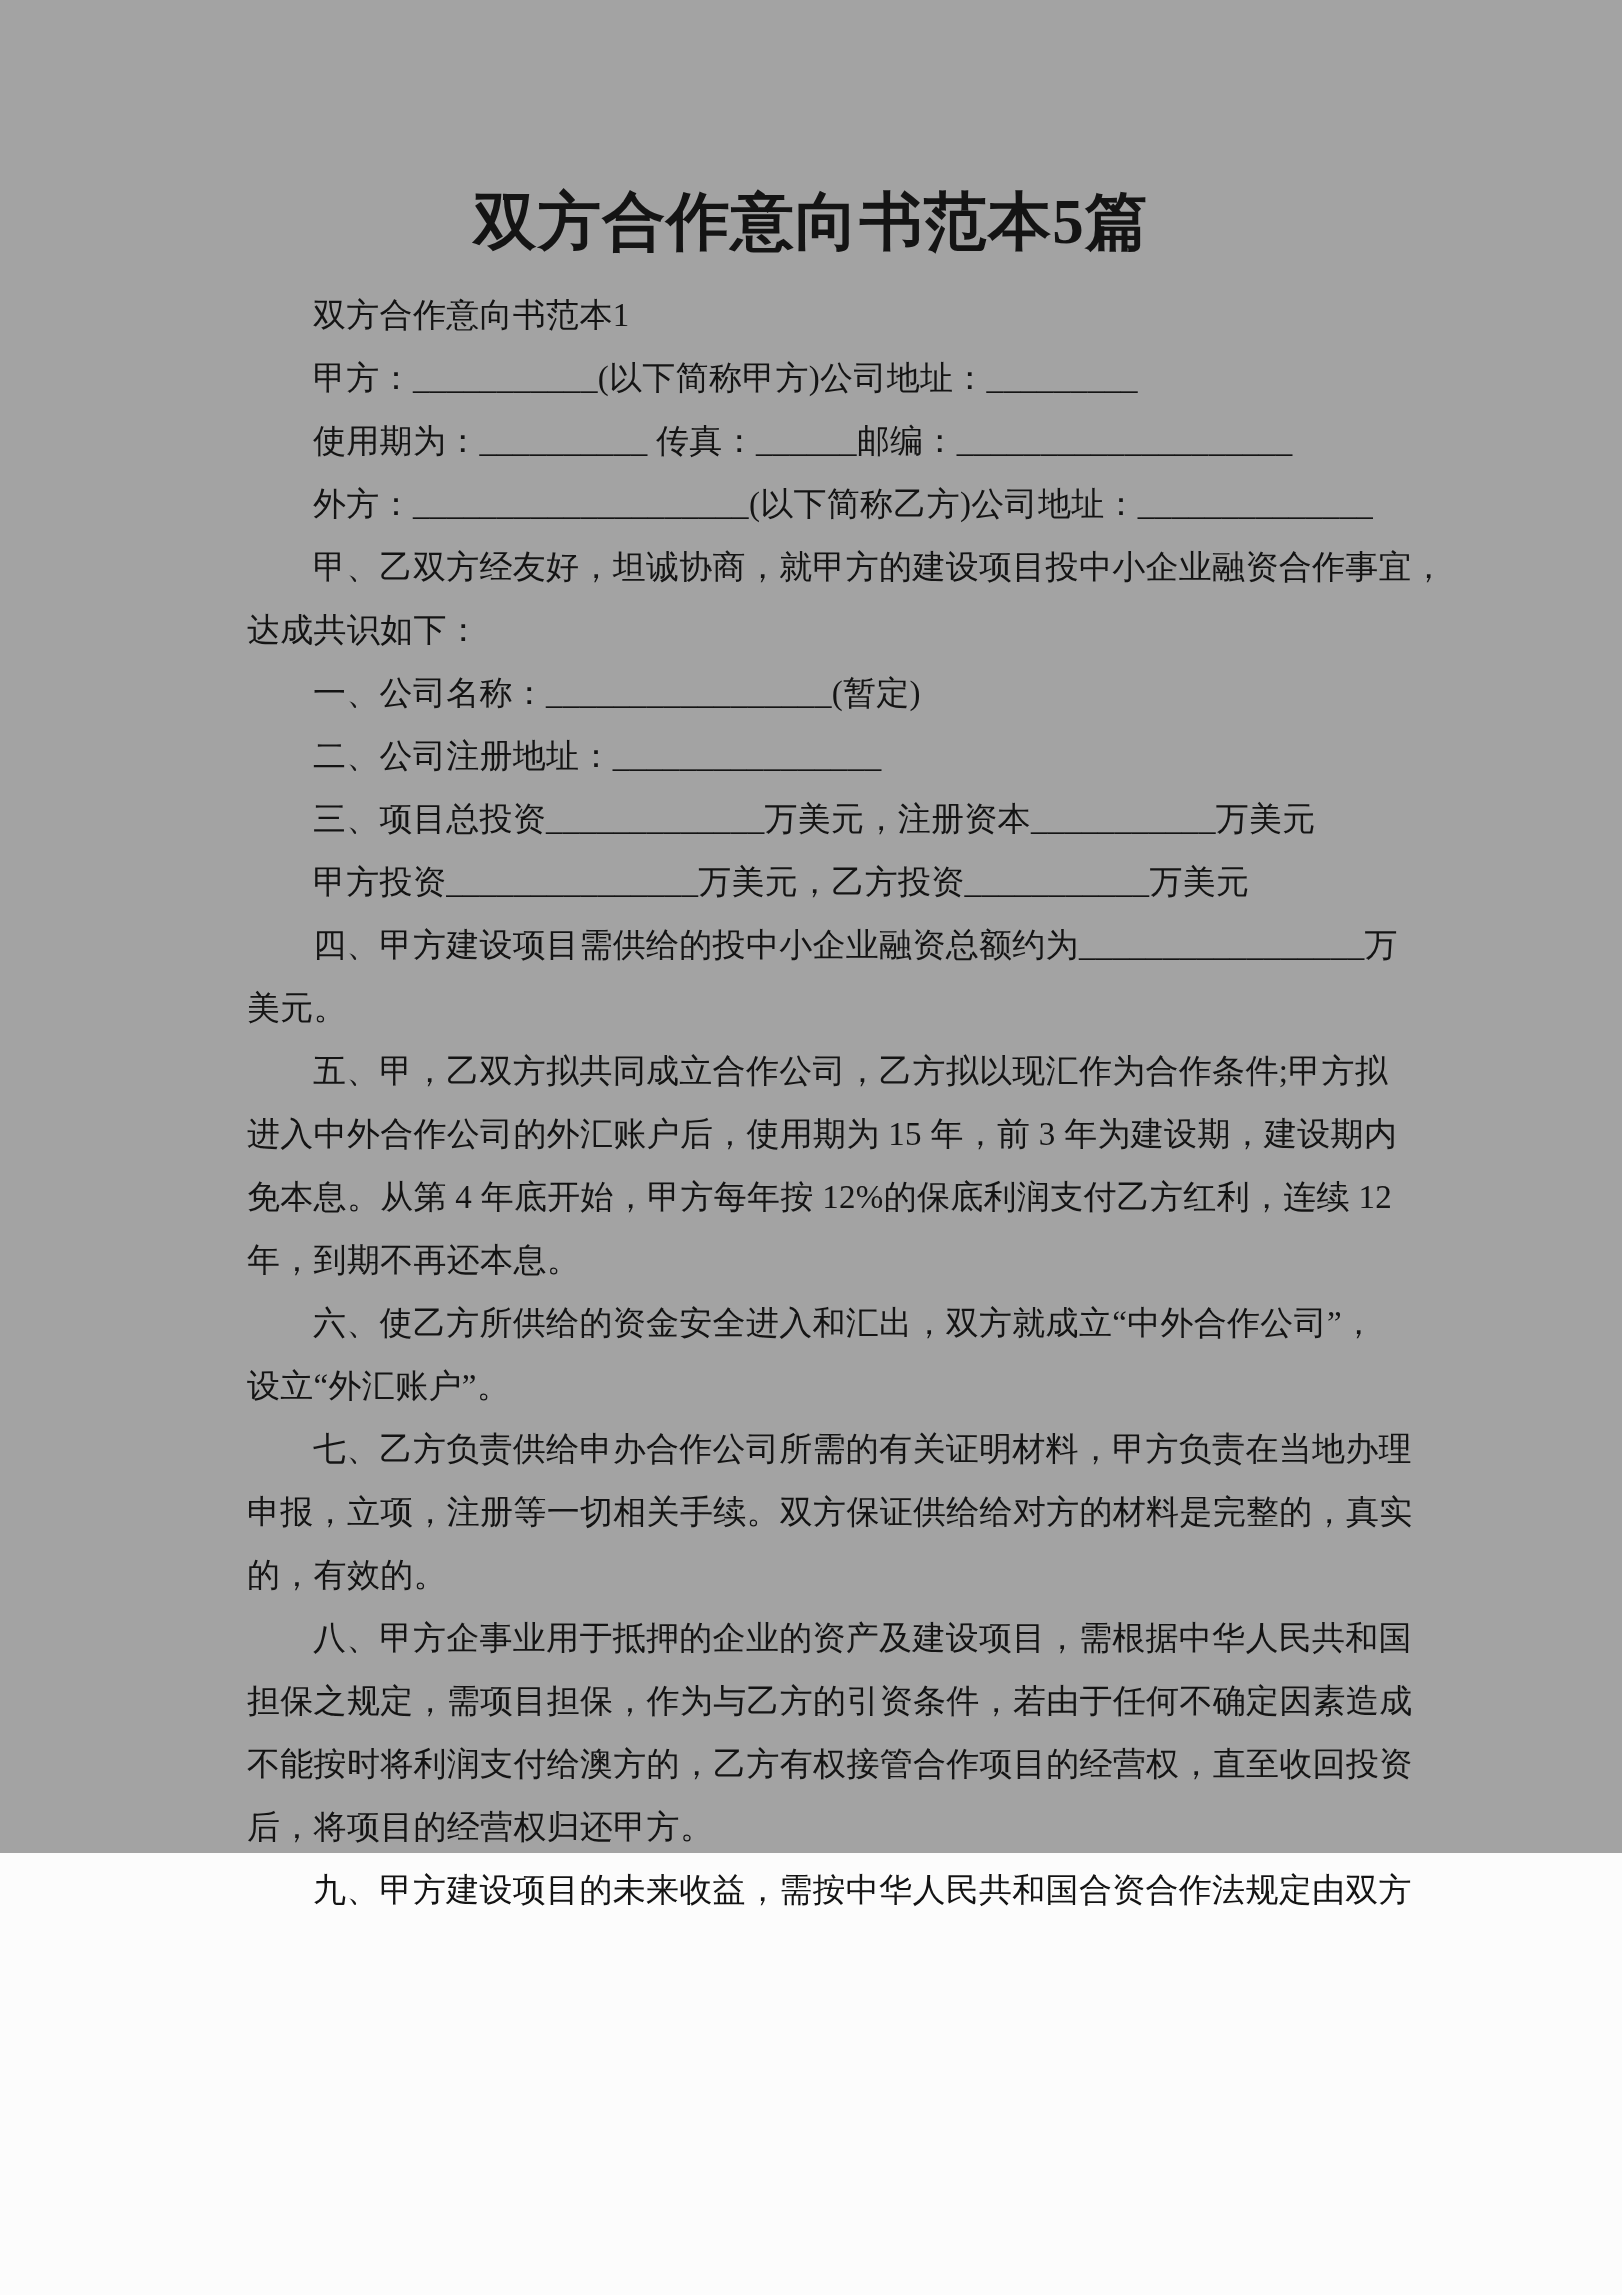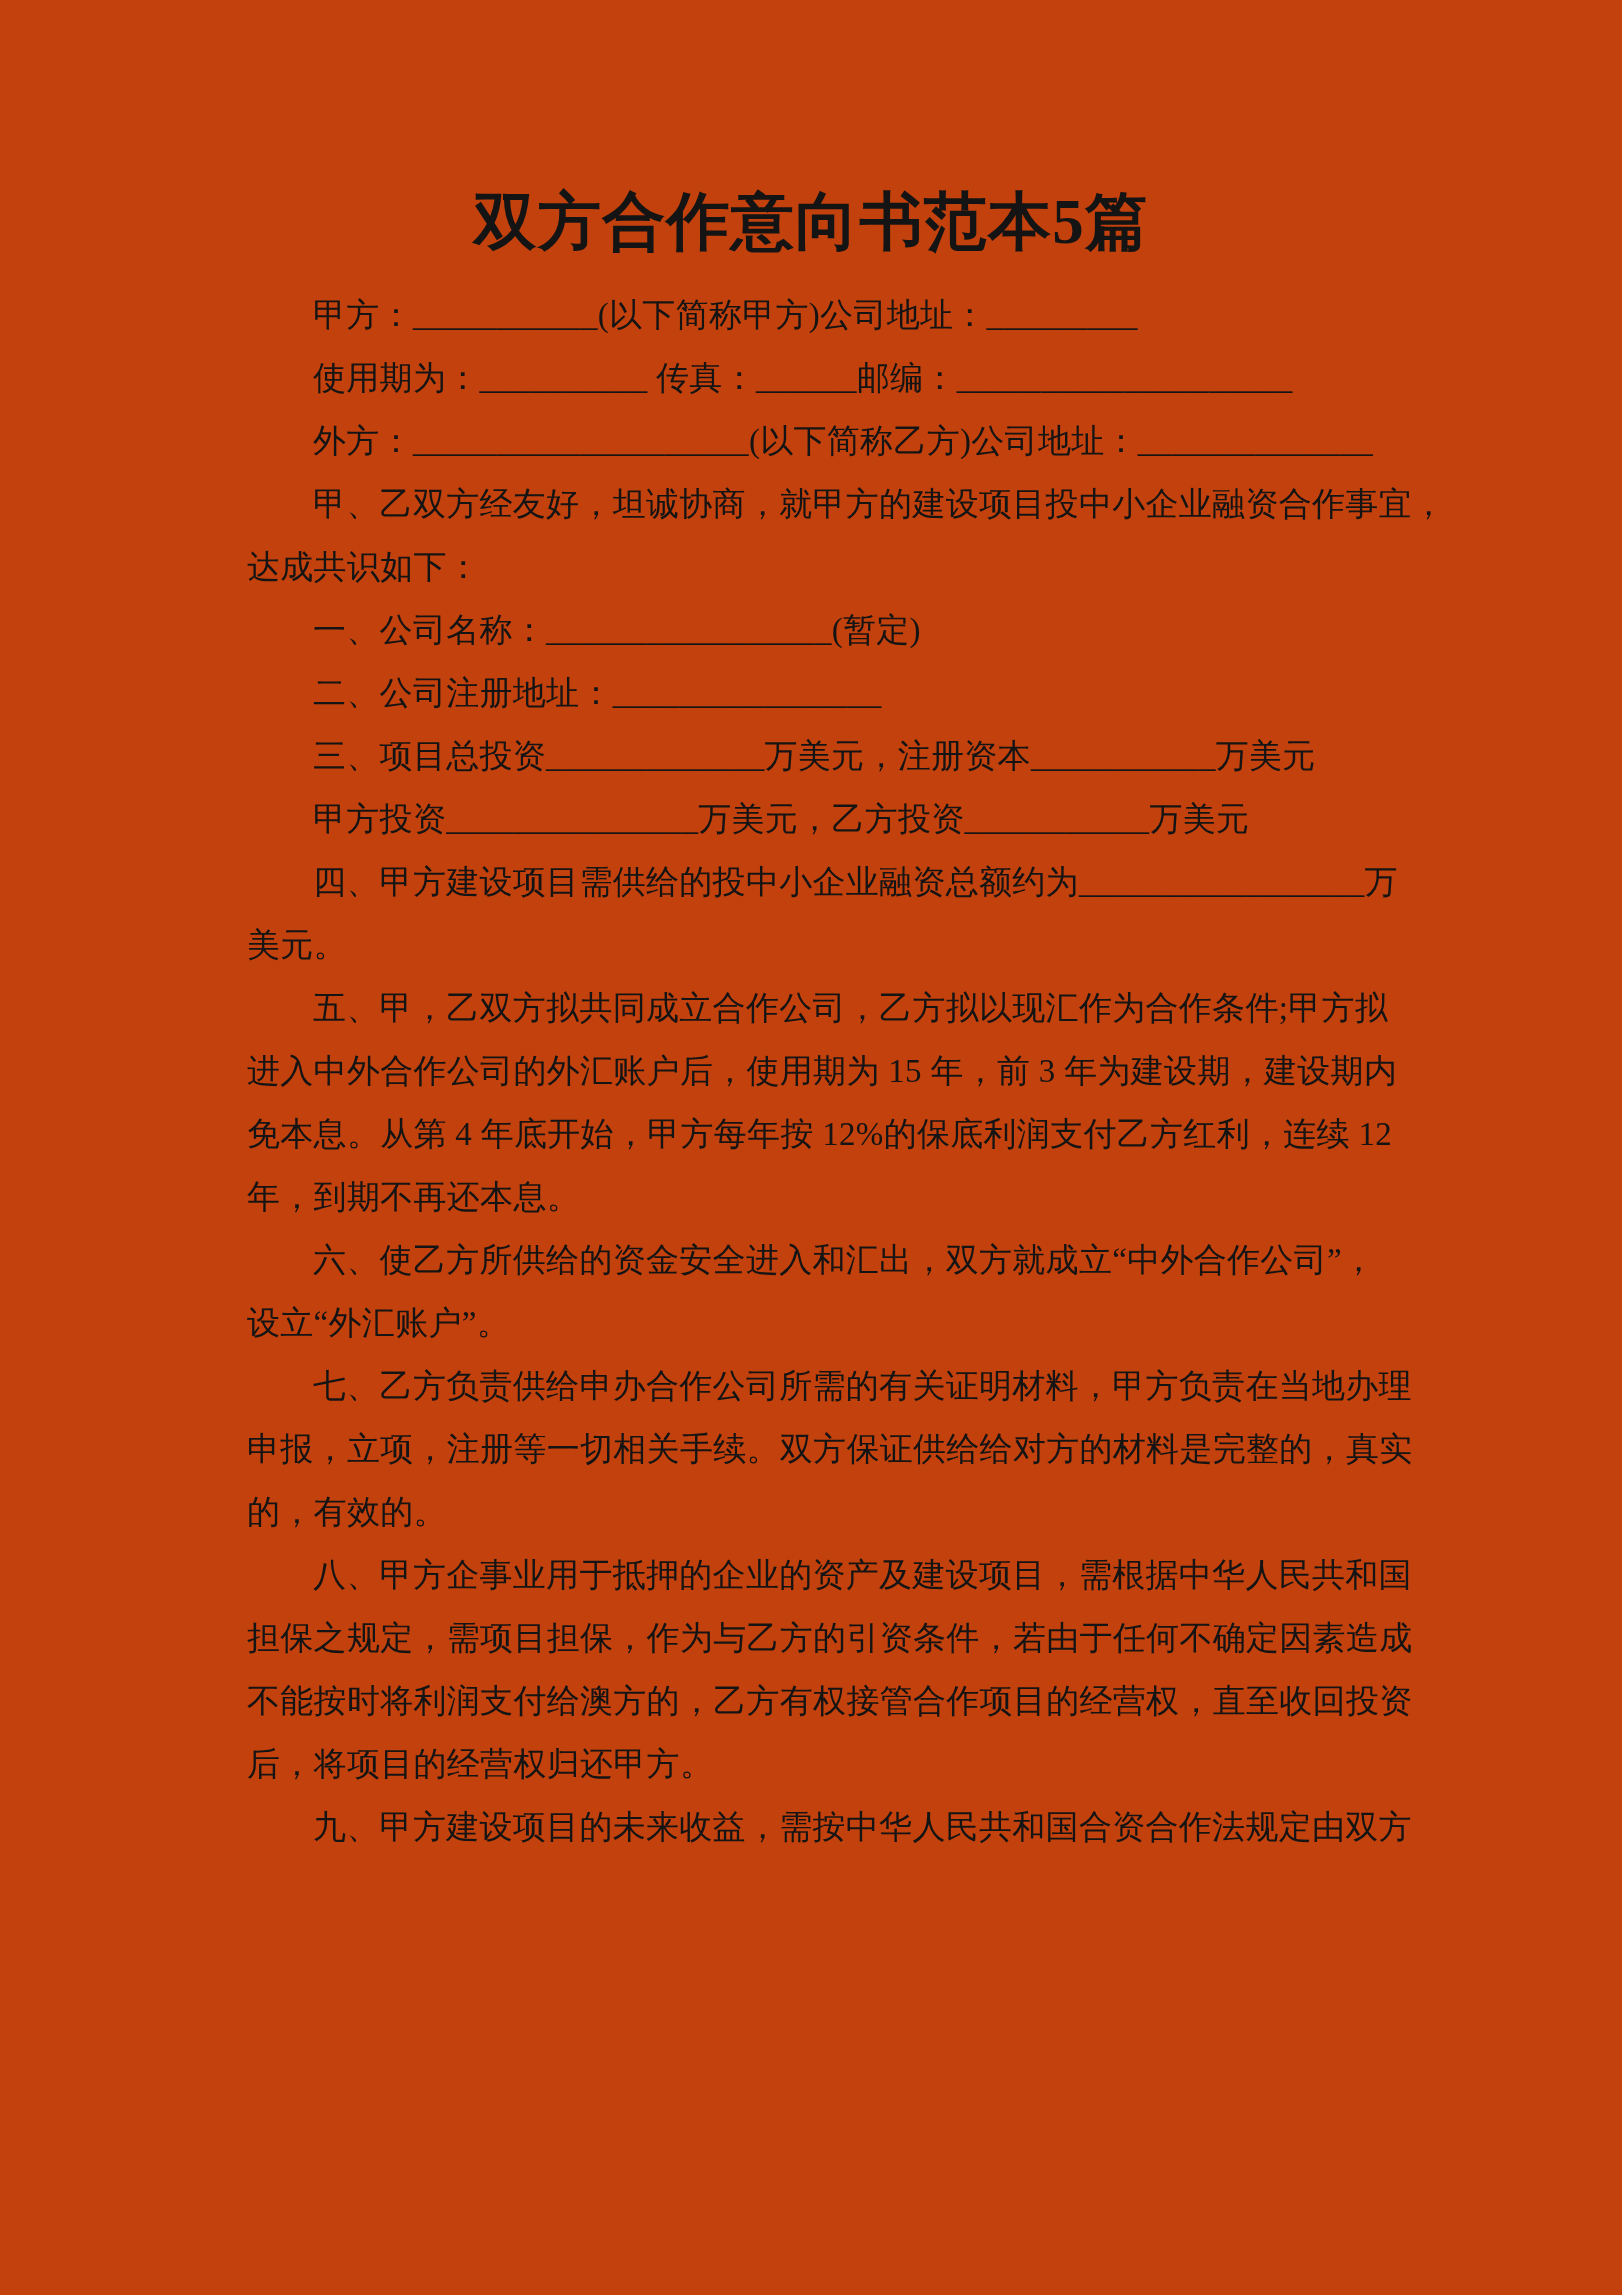--- a/index.html
+++ b/index.html
@@ -10,22 +10,22 @@
     width: 1623px;
     height: 2295px;
     background: #fcfcfc;
     font-family: "Liberation Serif", "DejaVu Serif", serif;
     color: #141414;
     overflow: hidden;
   }
   .page {
     position: relative;
     width: 1623px;
-    height: 2295px;
-    background: #c2410c;
+    height: 1853px;
+    background: #a3a3a3;
   }
   .title {
     margin: 0;
     padding-top: 182px;
     text-align: center;
     font-size: 63px;
     line-height: 81px;
     font-weight: bold;
     letter-spacing: 1.3px;
     white-space: nowrap;
@@ -44,20 +44,21 @@
   .line.indent {
     padding-left: 66px;
   }
 </style>
 </head>
 <body style="background: rgb(252, 252, 252); color: rgb(20, 20, 20);">
 
 <div class="page">
   <h1 class="title">双方合作意向书范本5篇</h1>
   <div class="content" id="document-lines">
+      <div class="line indent">双方合作意向书范本1</div>
       <div class="line indent">甲方：___________(以下简称甲方)公司地址：_________</div>
       <div class="line indent">使用期为：__________ 传真：______邮编：____________________</div>
       <div class="line indent">外方：____________________(以下简称乙方)公司地址：______________</div>
       <div class="line indent">甲、乙双方经友好，坦诚协商，就甲方的建设项目投中小企业融资合作事宜，</div>
       <div class="line">达成共识如下：</div>
       <div class="line indent">一、公司名称：_________________(暂定)</div>
       <div class="line indent">二、公司注册地址：________________</div>
       <div class="line indent">三、项目总投资_____________万美元，注册资本___________万美元</div>
       <div class="line indent">甲方投资_______________万美元，乙方投资___________万美元</div>
       <div class="line indent">四、甲方建设项目需供给的投中小企业融资总额约为_________________万</div>

